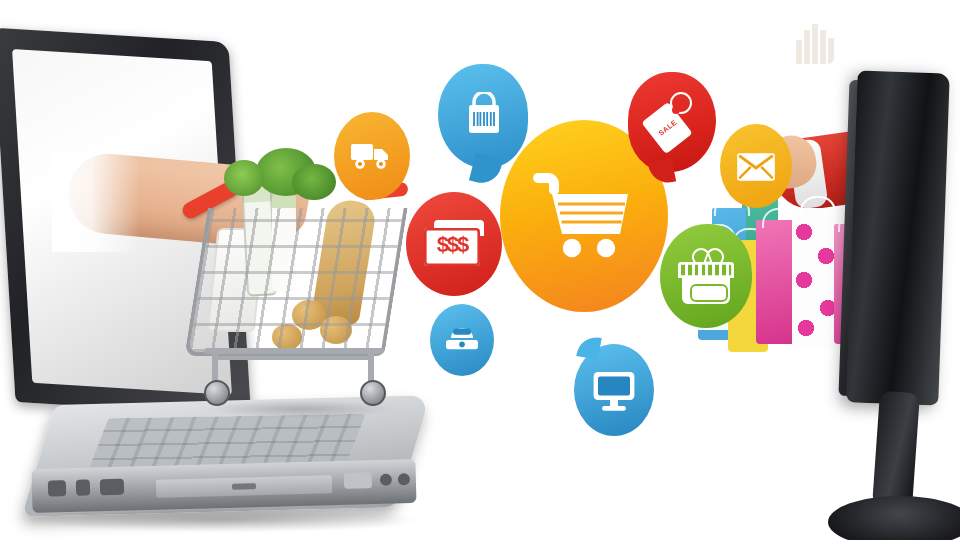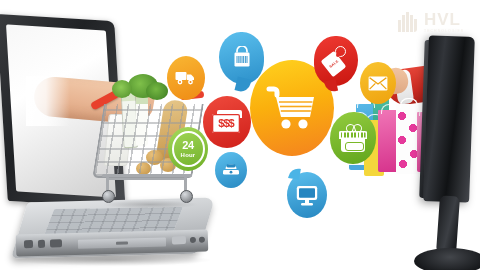--- a/index.html
+++ b/index.html
@@ -317,30 +317,20 @@
       <div style="position:absolute;left:0;top:7px;width:28px;height:8px;
                   background:repeating-linear-gradient(90deg,#fff 0 1.6px,#7ab828 1.6px 3.4px);
                   border-radius:2px 2px 0 0;box-shadow:inset 0 0 0 1.4px #fff;"></div>
       <div style="position:absolute;left:2px;top:15px;width:24px;height:13px;background:#fff;
                   border-radius:0 0 3px 3px;"></div>
       <div style="position:absolute;left:5.5px;top:18px;width:17px;height:7px;
                   border:1.4px solid #7ab828;border-radius:3px;"></div>
     </div>
   </div>
 
-  <div class="bub" style="left:168px;top:127px;width:40px;height:44px;
-              background:linear-gradient(160deg,#a4d95b,#6fae27);">
-    <div style="width:29px;height:32px;border:2px solid #fff;border-radius:50%;
-                display:flex;flex-direction:column;align-items:center;justify-content:center;">
-      <div class="label24">
-        <span>24</span>
-        <small>Hour</small>
-      </div>
-    </div>
-  </div>
 
   <div class="bub" style="left:215px;top:152px;width:32px;height:36px;
               background:linear-gradient(160deg,#5cc0ee,#2889c2);">
     <svg width="18" height="17" viewBox="0 0 18 17">
       <path d="M3.5 7 a5.5 5 0 0 1 11 0z" fill="#fff"></path>
       <rect x="1" y="8" width="16" height="4.6" rx="1.4" fill="#fff"></rect>
       <rect x="4.5" y="2.2" width="9" height="3.2" rx="1.4" fill="#2889c2"></rect>
       <circle cx="9" cy="10.2" r="1.4" fill="#2889c2"></circle>
     </svg>
   </div>
@@ -359,19 +349,15 @@
               background:#4bb4e6;border-radius:10px 0 0 0;transform:rotate(10deg);"></div>
 
   <div id="logo">
     <div class="mark">
       <i></i>
         <i></i>
         <i></i>
         <i></i>
         <i></i>
     </div>
-    <div class="wordwrap">
-      <div class="word">HVL</div>
-      <div class="sub">TECHNOLOGIES</div>
-    </div>
   </div>
 
 </div>
 
 </body></html>

